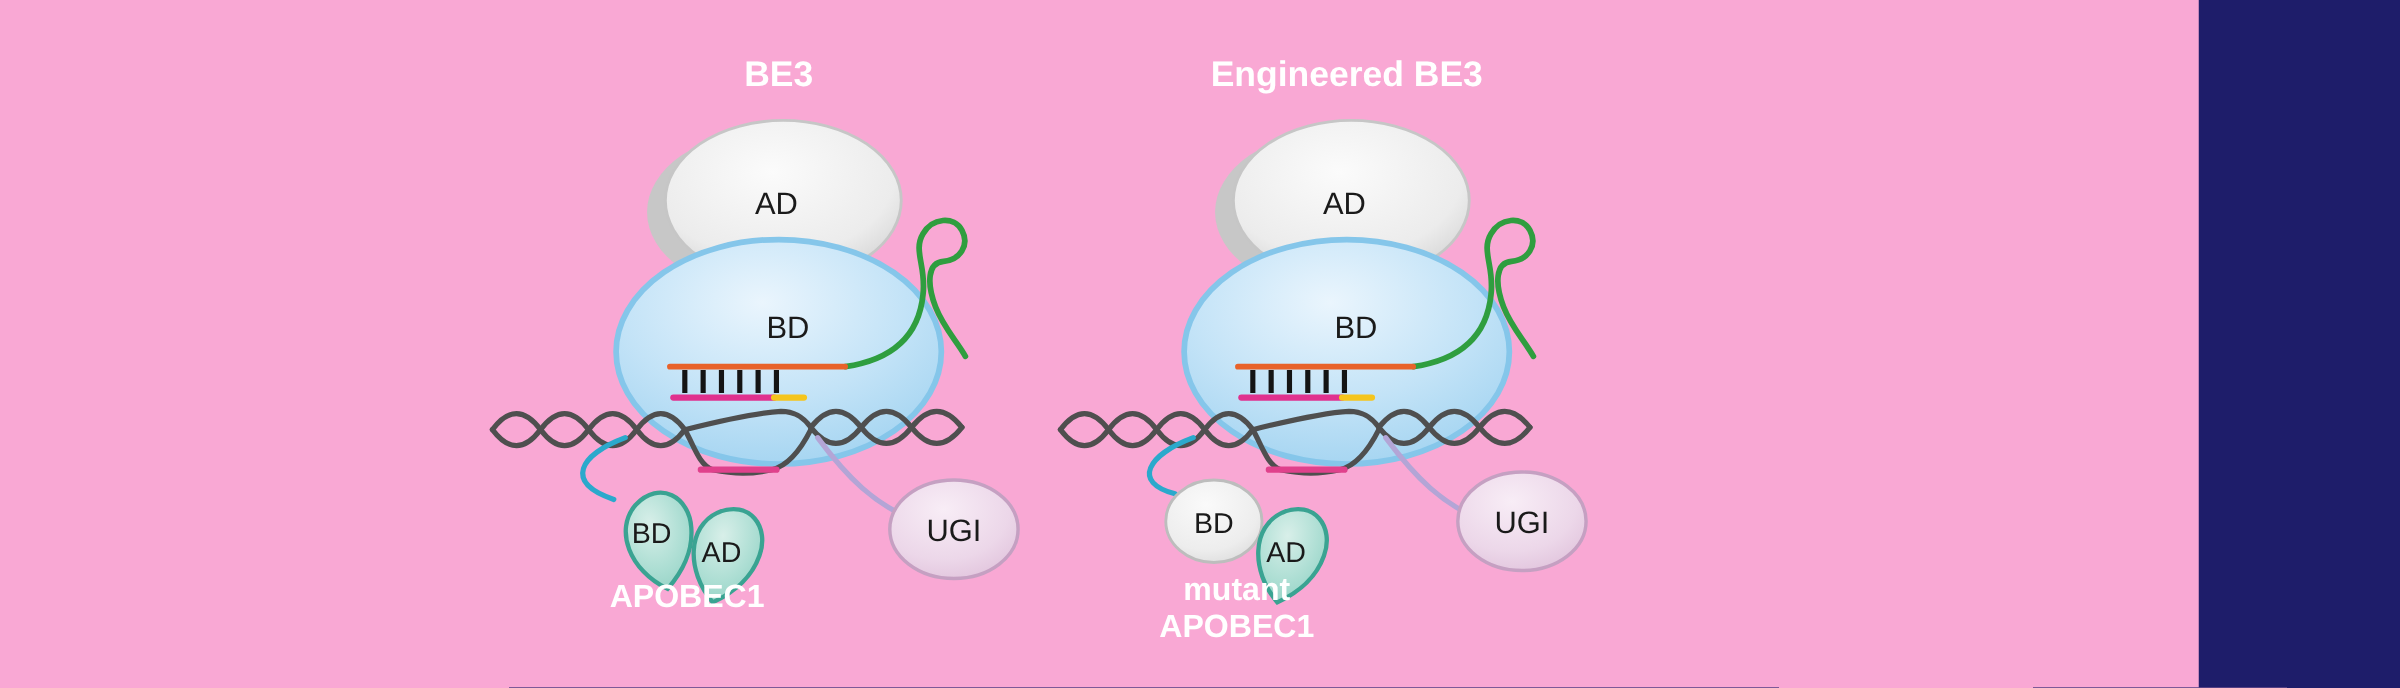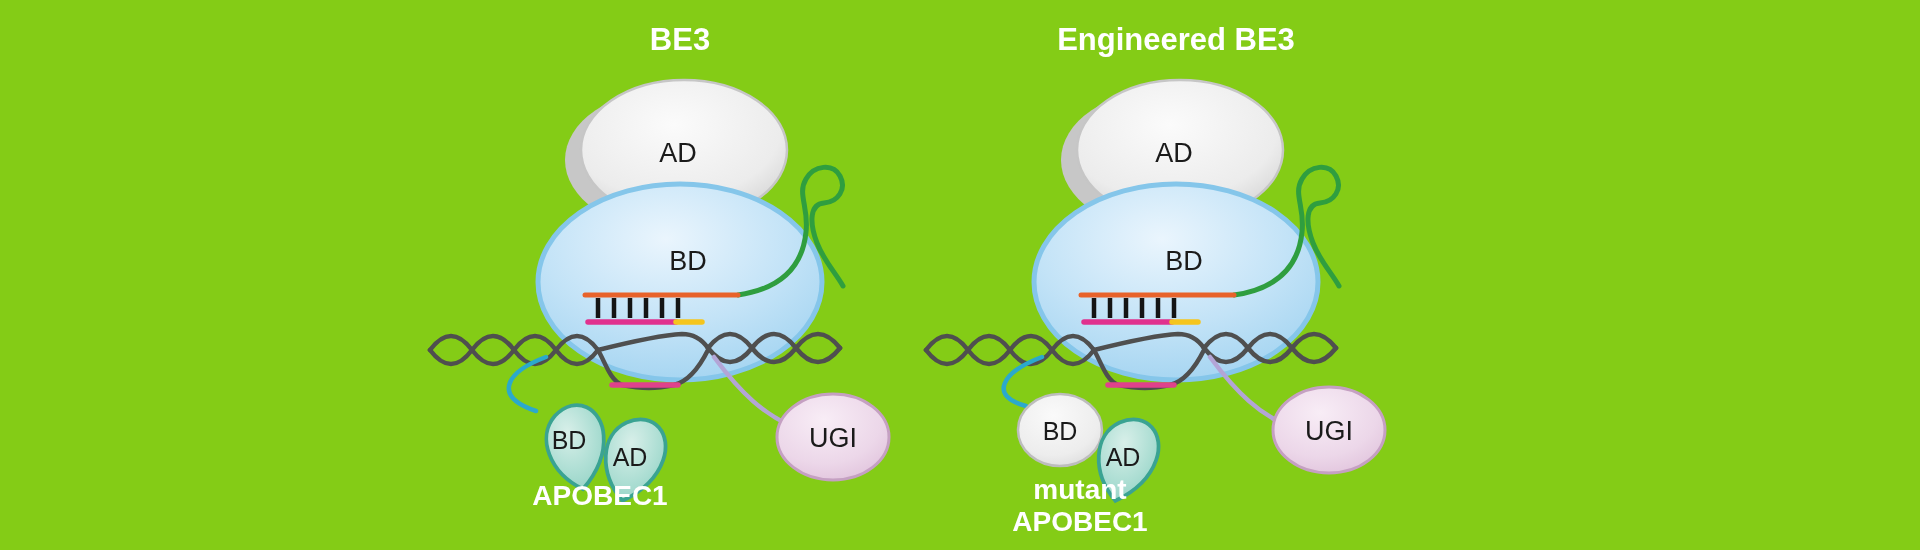--- a/index.html
+++ b/index.html
@@ -1,20 +1,20 @@
 <!DOCTYPE html>
 <html><head>
 <meta charset="utf-8">
 <style>
   html, body { margin: 0; padding: 0; background: #1e1d6a; }
   .stage {
     position: relative;
-    width: 1920px;
+    width: 1759px;
     height: 550px;
-    background: #84cc16;
+    background: #f9a8d4;
     overflow: hidden;
   }
   svg { display: block; width: 100%; height: 100%; }
   text { font-family: "Liberation Sans", "DejaVu Sans", sans-serif; }
   .title { font-size: 31px; font-weight: bold; fill: #ffffff; text-anchor: middle; }
   .ilbl  { font-size: 27px; fill: #1a1a1a; text-anchor: middle; }
   .slbl  { font-size: 25px; fill: #1a1a1a; text-anchor: middle; }
   .cap   { font-size: 28px; font-weight: bold; fill: #ffffff; text-anchor: middle; }
 </style>
 </head>

